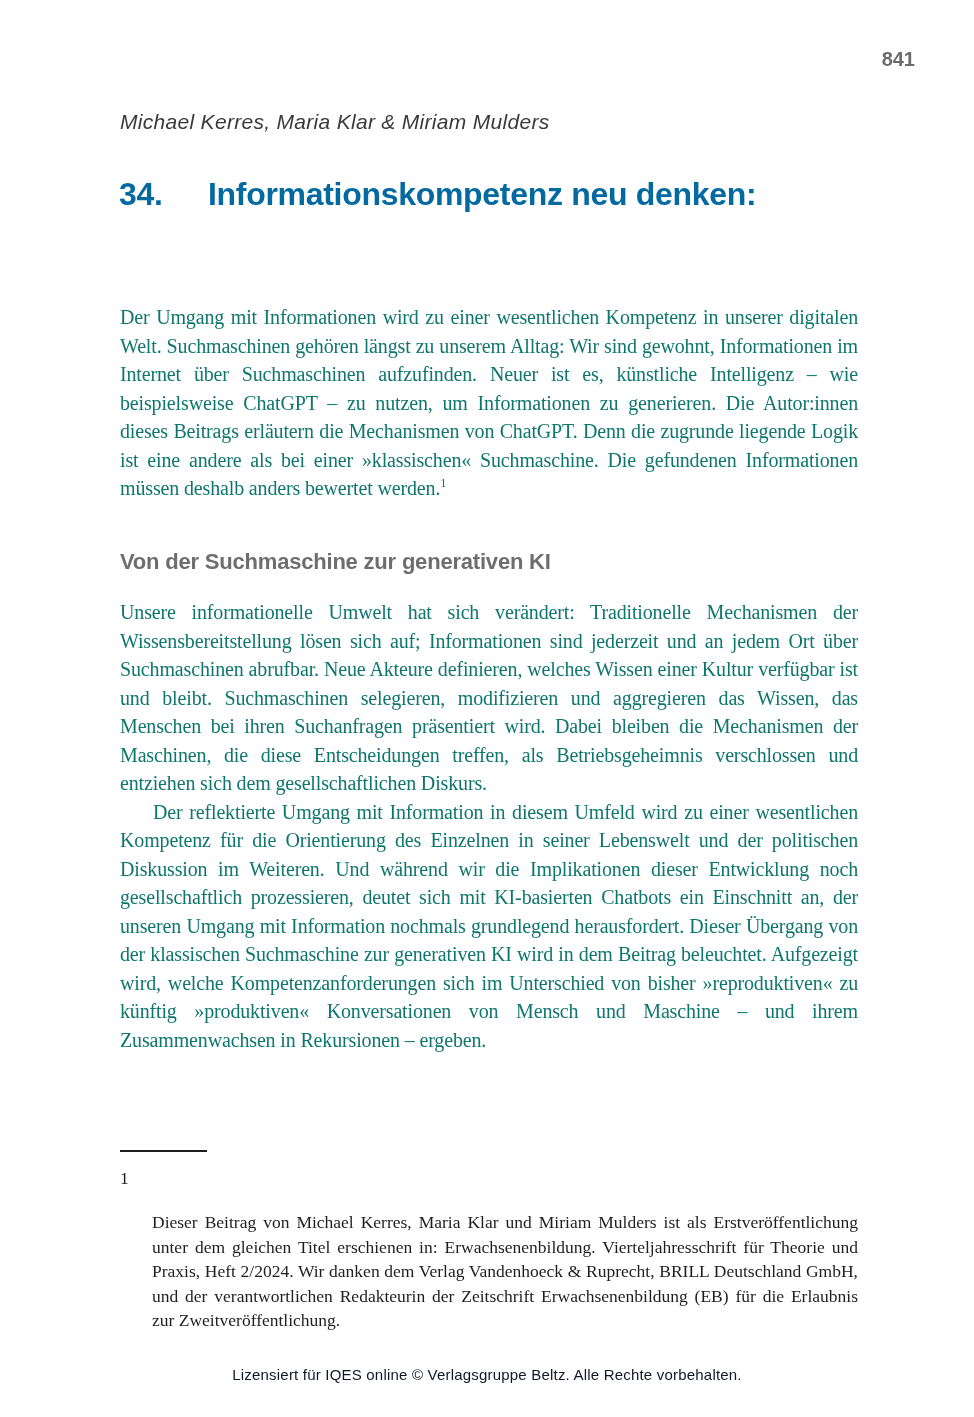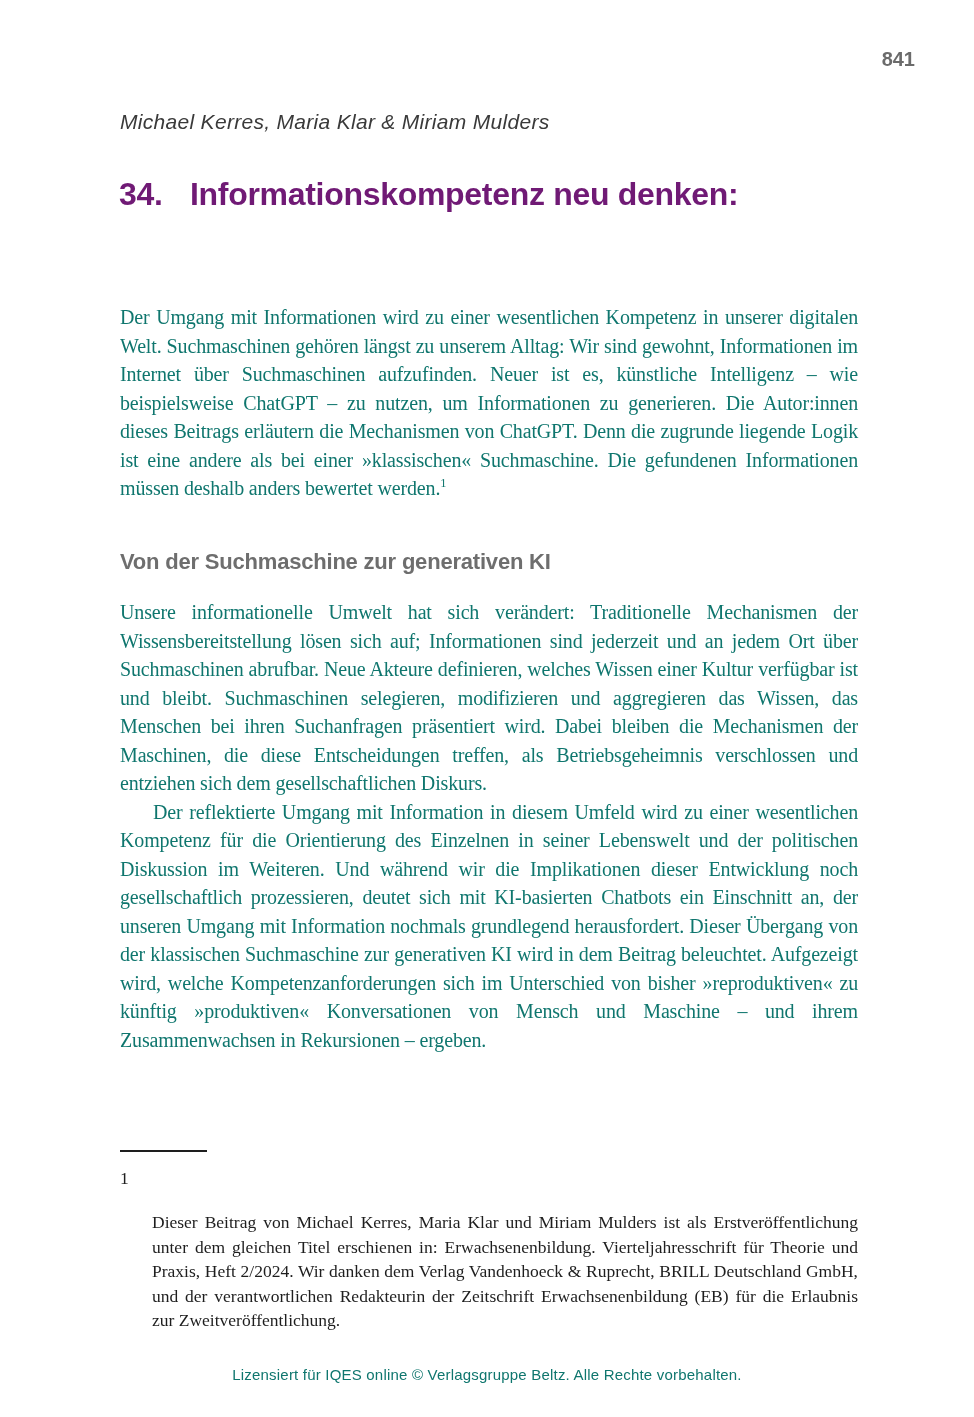--- a/index.html
+++ b/index.html
@@ -37,24 +37,24 @@
   .chapter-title {
     position: absolute;
     top: 171px;
     left: 119px;
     display: flex;
     font-family: "Liberation Sans", sans-serif;
     font-weight: 700;
     font-size: 32px;
     line-height: 47px;
     letter-spacing: -0.3px;
-    color: #701a75;
+    color: #0369a1;
   }
   .chapter-num { flex: 0 0 71px; width: 71px; }
-  .title-line { display: block; white-space: nowrap; }
+  .title-line { display: block; white-space: nowrap; margin-left: 18px; }
   .text-col {
     position: absolute;
     left: 120px;
     width: 738px;
     font-size: 20px;
     line-height: 28.5px;
     letter-spacing: -0.15px;
     color: #0f766e;
     text-align: justify;
     hyphens: auto;
@@ -107,21 +107,21 @@
   }
   .license-footer {
     position: absolute;
     top: 1366px;
     left: 0;
     width: 100%;
     text-align: center;
     font-family: "Liberation Sans", sans-serif;
     font-size: 15px;
     letter-spacing: 0.2px;
-    color: #0f766e;
+    color: #0f172a;
   }
 </style>
 </head>
 <body>
 
 <div class="page">
 
   <div class="page-number">841</div>
 
   <div class="authors">Michael Kerres, Maria Klar &amp; Miriam Mulders</div>

